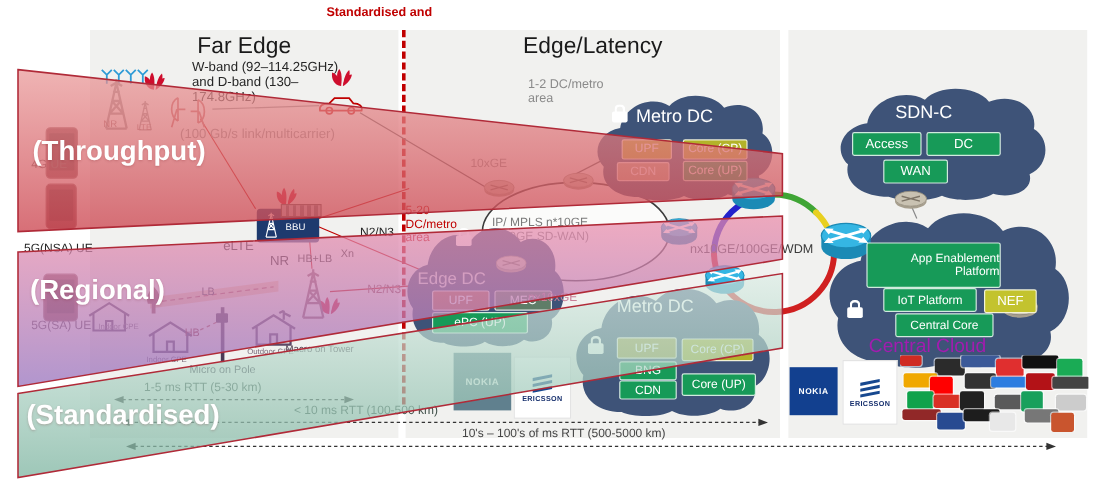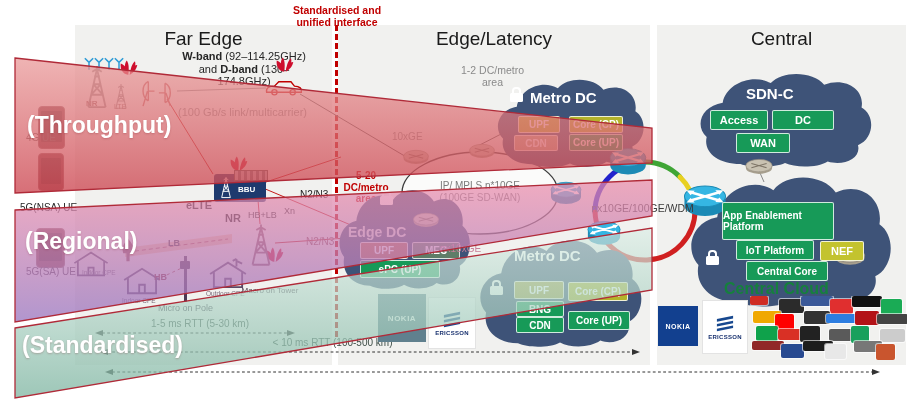--- a/index.html
+++ b/index.html
@@ -1,26 +1,26 @@
 <!DOCTYPE html>
 <html><head>
 <meta charset="utf-8">
 <style>
   html,body{margin:0;padding:0;background:#fff}
   .stage{position:relative;width:914px;height:406px;background:#fff;overflow:hidden;
          font-family:"Liberation Sans",sans-serif}
   .abs{position:absolute}
   .t{position:absolute;font-family:"Liberation Sans",sans-serif;color:#262626;white-space:nowrap;line-height:1.15}
-  .c{text-align:center;white-space:normal}
-  .b{font-weight:bold}
+  .c{white-space:normal}
+  .b{font-weight:normal}
   .panel{position:absolute;top:25px;height:340px;background:#f1f1ef;z-index:1}
   .sect-title{position:absolute;top:28px;font-size:19px;color:#1a1a1a;text-align:center;z-index:3}
   .badge{position:absolute;display:flex;align-items:center;justify-content:center;color:#fff;
-         font-weight:bold;font-size:10px;border:1px solid rgba(255,255,255,.8);border-radius:2px;
-         z-index:12;text-align:left;line-height:1.1}
+         font-weight:normal;font-size:10px;border:1px solid rgba(255,255,255,.8);border-radius:2px;
+         z-index:12;text-align:right;line-height:1.1}
   .green{background:#179a58}
   .yellow{background:#b3b32a}
   .tan{background:#bfa98a}
   .cloud{z-index:10}
   .lock{position:absolute;width:13px;height:9px;background:#fff;border-radius:1.5px;z-index:12}
   .lock::before{content:"";position:absolute;left:2px;top:-6px;width:5px;height:6px;
                 border:2px solid #fff;border-bottom:none;border-radius:4px 4px 0 0}
   .phone{position:absolute;background:#8a4a52;border:1.5px solid #9d6a70;border-radius:4px;z-index:11}
   .phone .scr{position:absolute;left:2px;right:2px;top:4px;bottom:6px;background:#66343c;border-radius:1px}
   .coin{z-index:11}
@@ -88,26 +88,24 @@
       </g>
     </defs>
   </svg>
 
   <div class="panel" style="left:75px;width:257px"></div>
   <div class="panel" style="left:338px;width:312px"></div>
   <div class="panel" style="left:657px;width:249px"></div>
 
   <div class="sect-title" style="left:75px;width:257px">Far Edge</div>
   <div class="sect-title" style="left:338px;width:312px">Edge/Latency</div>
-  <div class="sect-title" style="left:657px;width:249px">Central</div>
 
   <div class="dashline" style="left:335px;top:25px;height:312px"></div>
   <div class="t c" style="left:272px;top:4px;width:130px;font-size:10.5px;font-weight:bold;color:#C00000;z-index:6">
     <div>Standardised and</div>
-      <div>unified interface</div>
   </div>
 
   <svg class="abs" style="left:0;top:0;z-index:6" width="914" height="406" viewBox="0 0 914 406">
     <path d="M177,91 L266,88" stroke="#888" stroke-width="1" fill="none"></path>
     <path d="M300,94 L408,158" stroke="#555" stroke-width="1" fill="none"></path>
     <path d="M167,99 L213,174" stroke="#C00000" stroke-width=".9" fill="none"></path>
     <path d="M263,183 L341,157" stroke="#C00000" stroke-width=".9" fill="none"></path>
     <path d="M263,188 L365,231" stroke="#C00000" stroke-width=".9" fill="none"></path>
     <path d="M258,200 L260,224" stroke="#C00000" stroke-width=".9" fill="none"></path>
     <path d="M275,243 L361,237" stroke="#C00000" stroke-width=".9" fill="none"></path>
@@ -331,21 +329,21 @@
       <use href="#cloudP" fill="#3E5378"></use>
     </svg>
   <div class="badge green" style="left:736px;top:240px;width:76px;height:18px;border-width:1.5px">IoT Platform</div>
   <div class="badge green c" style="left:722px;top:202px;width:110px;height:36px;font-size:10px;border-width:1.5px">App Enablement Platform</div>
   <div class="badge" style="left:820px;top:241px;width:42px;height:18px;background:#c3c32e;font-size:11px">NEF</div>
   <div class="lock" style="left:706px;top:256px"></div>
   <div class="badge green" style="left:746px;top:261px;width:80px;height:18px;border-width:1.5px">Central Core</div>
   <svg class="abs coin" style="left:834px;top:247px" width="32" height="20" viewBox="0 0 40 26">
       <use href="#coinP"></use>
     </svg>
-  <div class="t b" style="left:724px;top:280px;font-size:16px;color:#15803d;z-index:12">Central Cloud</div>
+  <div class="t b" style="left:724px;top:280px;font-size:16px;color:#a21caf;z-index:12">Central Cloud</div>
 
   <div class="vendorbox" style="left:658px;top:306px;width:40px;height:40px;background:#12408f;font-size:7px">NOKIA</div>
   <div class="ericbox" style="left:702px;top:300px;width:44px;height:52px">
     <svg width="22" height="17" viewBox="0 0 26 21">
         <use href="#eriP"></use>
       </svg>
     <div class="ername">ERICSSON</div>
   </div>
   <div class="collage" style="left:750px;top:296px;width:157px;height:64px">
       <div class="tile" style="background: rgb(207, 43, 34); width: 18px; height: 9px; left: 0px; top: 0px;"></div>
@@ -369,20 +367,21 @@
       <div class="tile" style="background: rgb(145, 40, 40); width: 32px; height: 9px; left: 2px; top: 45px;"></div>
       <div class="tile" style="background: rgb(40, 74, 145); width: 23px; height: 14px; left: 31px; top: 48px;"></div>
       <div class="tile" style="background: rgb(29, 29, 29); width: 30px; height: 10px; left: 53px; top: 45px;"></div>
       <div class="tile" style="background: rgb(232, 232, 232); width: 21px; height: 15px; left: 75px; top: 48px;"></div>
       <div class="tile" style="background: rgb(119, 119, 119); width: 28px; height: 11px; left: 104px; top: 45px;"></div>
       <div class="tile" style="background: rgb(201, 85, 46); width: 19px; height: 16px; left: 126px; top: 48px;"></div>
     </div>
 
   <div class="t c" style="left:120px;top:318px;width:160px;font-size:10px;color:#3f4f48;z-index:10">1-5 ms RTT (5-30 km)</div>
   <div class="t c" style="left:245px;top:337px;width:175px;font-size:10px;color:#3f4f48;z-index:10">&lt; 10 ms RTT (100-500 km)</div>
+  <div class="t c" style="left:385px;top:356px;width:215px;font-size:10px;color:#444;z-index:10">10's – 100's of ms RTT (500-5000 km)</div>
 
   <svg class="abs" style="left:0;top:0;z-index:30;pointer-events:none" width="914" height="406" viewBox="0 0 914 406">
     <defs>
       <linearGradient id="gT" x1="0" y1="0" x2="0" y2="1">
         <stop offset="0" stop-color="#e99696" stop-opacity="0.72"></stop>
         <stop offset="1" stop-color="#cd4b55" stop-opacity="0.8"></stop>
       </linearGradient>
       <linearGradient id="gL" x1="0" y1="0" x2="0" y2="1">
         <stop offset="0" stop-color="#eb8caa" stop-opacity="0.72"></stop>
         <stop offset="1" stop-color="#9b78c0" stop-opacity="0.78"></stop>

